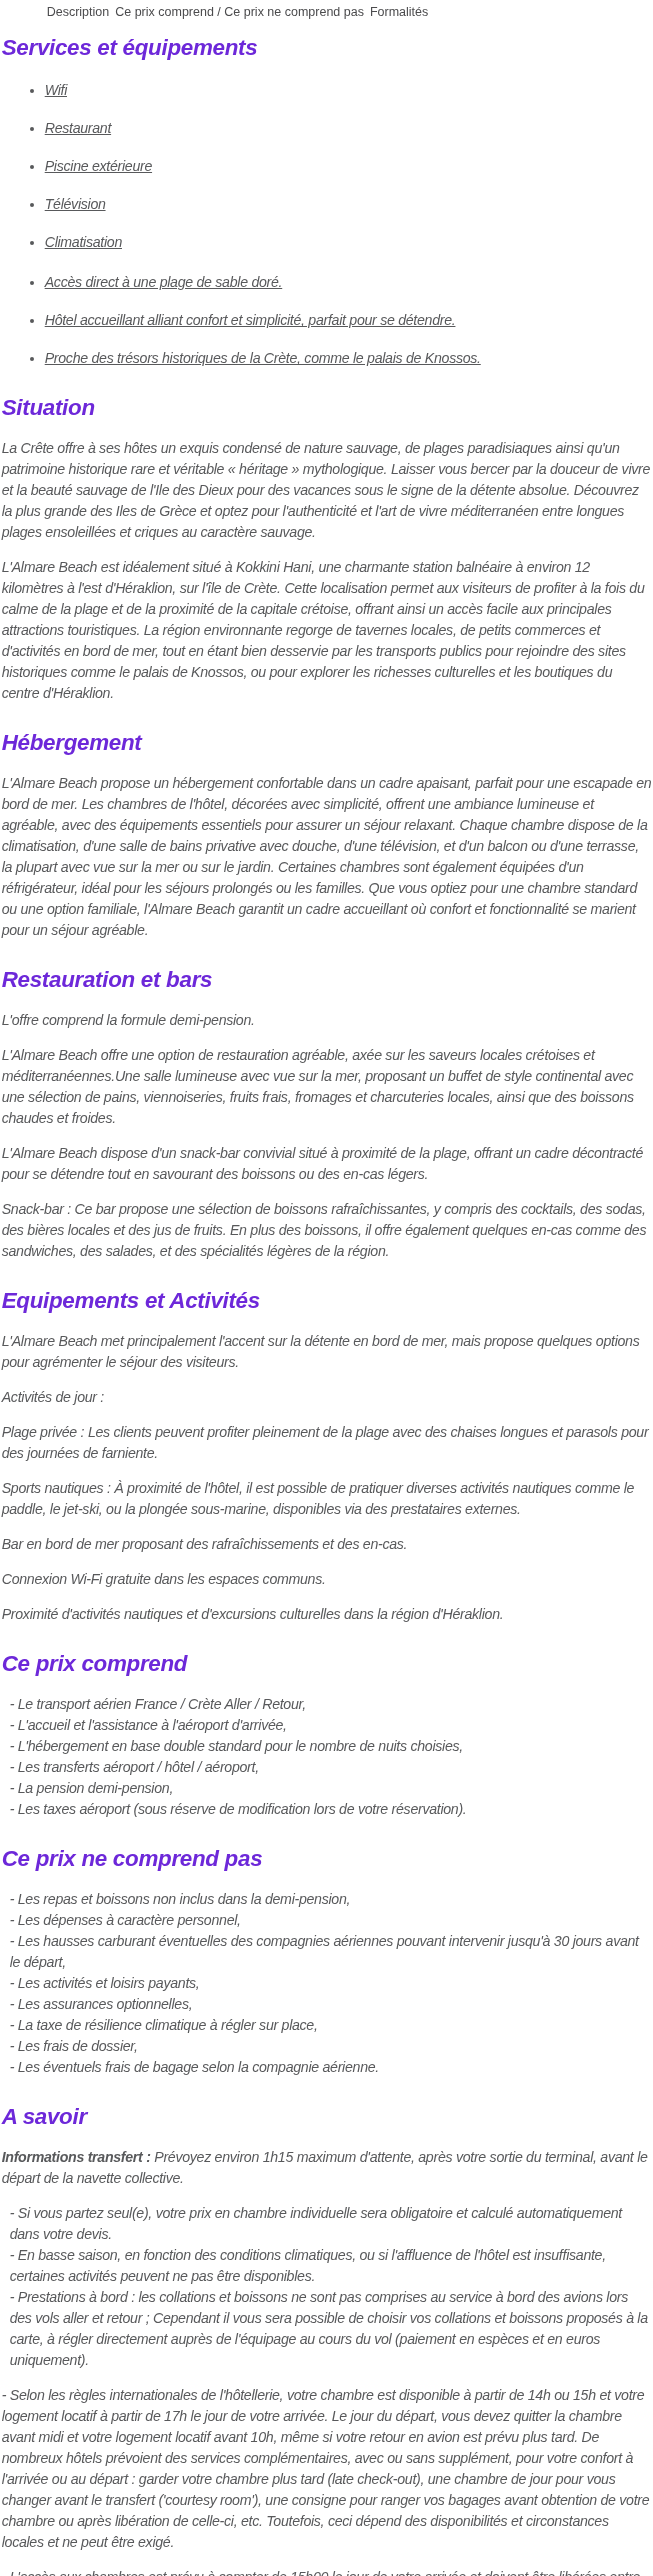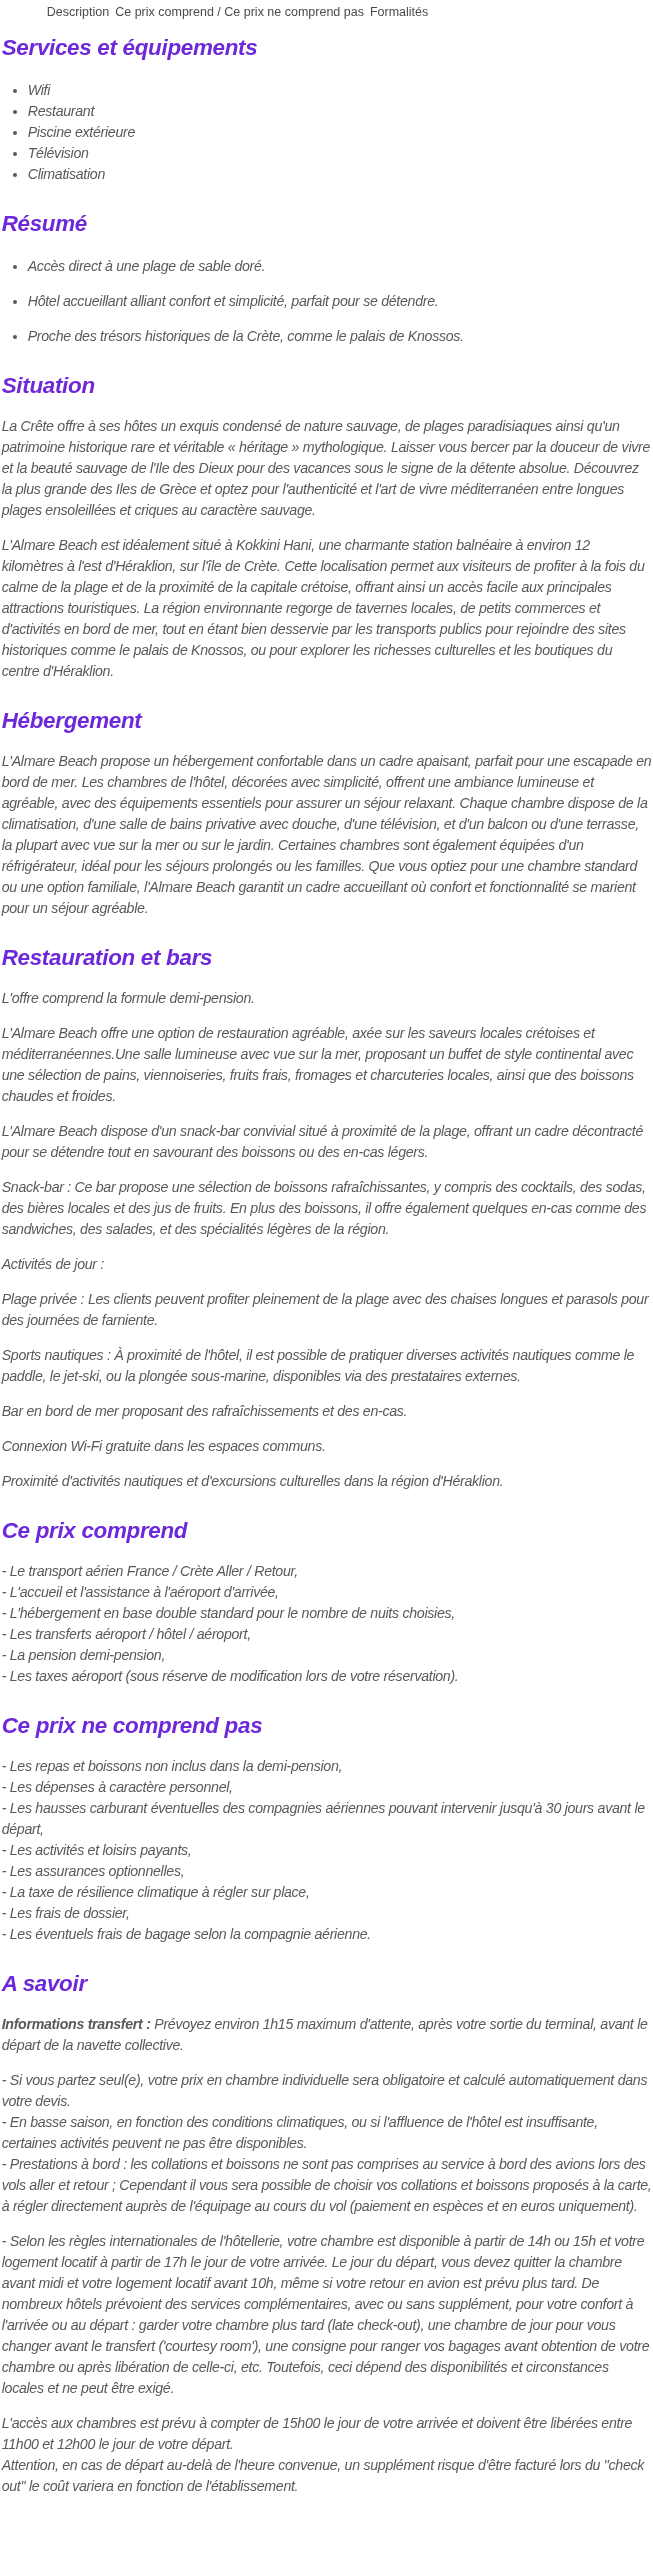--- a/index.html
+++ b/index.html
@@ -41,27 +41,27 @@
     font-size: 22.4px;
     line-height: 26px;
     font-weight: bold;
     font-style: italic;
     letter-spacing: -0.3px;
     margin: 26px 0 17px 0;
   }
   h2:first-of-type { margin-top: 8.6px; }
   p { margin: 0 0 14px 0; }
   p.tight { margin: 0; }
-  .group { margin: 0 0 14px 0; }
+  .group { margin: 0 0 14px 8px; }
   ul {
     margin: 19px 0 14px 0;
     padding-left: 26px;
     list-style: disc;
   }
-  ul li { margin: 0; }
+  ul li { margin: 17px; text-decoration: underline; }
   ul.spaced li { margin-bottom: 14px; }
   ul.spaced li:last-child { margin-bottom: 0; }
   .bold-lead { font-weight: bold; text-align: right; }
 </style>
 </head>
 <body>
 
 <div class="page">
 
   <div class="tabs">
@@ -74,40 +74,41 @@
 
     <h2>Services et équipements</h2>
     <ul>
       <li>Wifi</li>
       <li>Restaurant</li>
       <li>Piscine extérieure</li>
       <li>Télévision</li>
       <li>Climatisation</li>
     </ul>
 
-    <h2>Résumé</h2>
     <ul class="spaced">
       <li>Accès direct à une plage de sable doré.</li>
       <li>Hôtel accueillant alliant confort et simplicité, parfait pour se détendre.</li>
       <li>Proche des trésors historiques de la Crète, comme le palais de Knossos.</li>
     </ul>
 
     <h2>Situation</h2>
     <p>La Crête offre à ses hôtes un exquis condensé de nature sauvage, de plages paradisiaques ainsi qu'un patrimoine historique rare et véritable « héritage » mythologique. Laisser vous bercer par la douceur de vivre et la beauté sauvage de l'Ile des Dieux pour des vacances sous le signe de la détente absolue. Découvrez la plus grande des Iles de Grèce et optez pour l'authenticité et l'art de vivre méditerranéen entre longues plages ensoleillées et criques au caractère sauvage.</p>
     <p>L'Almare Beach est idéalement situé à Kokkini Hani, une charmante station balnéaire à environ 12 kilomètres à l'est d'Héraklion, sur l'île de Crète. Cette localisation permet aux visiteurs de profiter à la fois du calme de la plage et de la proximité de la capitale crétoise, offrant ainsi un accès facile aux principales attractions touristiques. La région environnante regorge de tavernes locales, de petits commerces et d'activités en bord de mer, tout en étant bien desservie par les transports publics pour rejoindre des sites historiques comme le palais de Knossos, ou pour explorer les richesses culturelles et les boutiques du centre d'Héraklion.</p>
 
     <h2>Hébergement</h2>
     <p>L'Almare Beach propose un hébergement confortable dans un cadre apaisant, parfait pour une escapade en bord de mer. Les chambres de l'hôtel, décorées avec simplicité, offrent une ambiance lumineuse et agréable, avec des équipements essentiels pour assurer un séjour relaxant. Chaque chambre dispose de la climatisation, d'une salle de bains privative avec douche, d'une télévision, et d'un balcon ou d'une terrasse, la plupart avec vue sur la mer ou sur le jardin. Certaines chambres sont également équipées d'un réfrigérateur, idéal pour les séjours prolongés ou les familles. Que vous optiez pour une chambre standard ou une option familiale, l'Almare Beach garantit un cadre accueillant où confort et fonctionnalité se marient pour un séjour agréable.</p>
 
     <h2>Restauration et bars</h2>
     <p>L'offre comprend la formule demi-pension.</p>
     <p>L'Almare Beach offre une option de restauration agréable, axée sur les saveurs locales crétoises et méditerranéennes.Une salle lumineuse avec vue sur la mer, proposant un buffet de style continental avec une sélection de pains, viennoiseries, fruits frais, fromages et charcuteries locales, ainsi que des boissons chaudes et froides.</p>
     <p>L'Almare Beach dispose d'un snack-bar convivial situé à proximité de la plage, offrant un cadre décontracté pour se détendre tout en savourant des boissons ou des en-cas légers.</p>
     <p>Snack-bar : Ce bar propose une sélection de boissons rafraîchissantes, y compris des cocktails, des sodas, des bières locales et des jus de fruits. En plus des boissons, il offre également quelques en-cas comme des sandwiches, des salades, et des spécialités légères de la région.</p>
 
+    <h2>Equipements et Activités</h2>
+    <p>L'Almare Beach met principalement l'accent sur la détente en bord de mer, mais propose quelques options pour agrémenter le séjour des visiteurs.</p>
     <p>Activités de jour :</p>
     <p>Plage privée : Les clients peuvent profiter pleinement de la plage avec des chaises longues et parasols pour des journées de farniente.</p>
     <p>Sports nautiques : À proximité de l'hôtel, il est possible de pratiquer diverses activités nautiques comme le paddle, le jet-ski, ou la plongée sous-marine, disponibles via des prestataires externes.</p>
     <p>Bar en bord de mer proposant des rafraîchissements et des en-cas.</p>
     <p>Connexion Wi-Fi gratuite dans les espaces communs.</p>
     <p>Proximité d'activités nautiques et d'excursions culturelles dans la région d'Héraklion.</p>
 
     <h2>Ce prix comprend</h2>
     <div class="group">
       <p class="tight">- Le transport aérien France / Crète Aller / Retour,</p>

